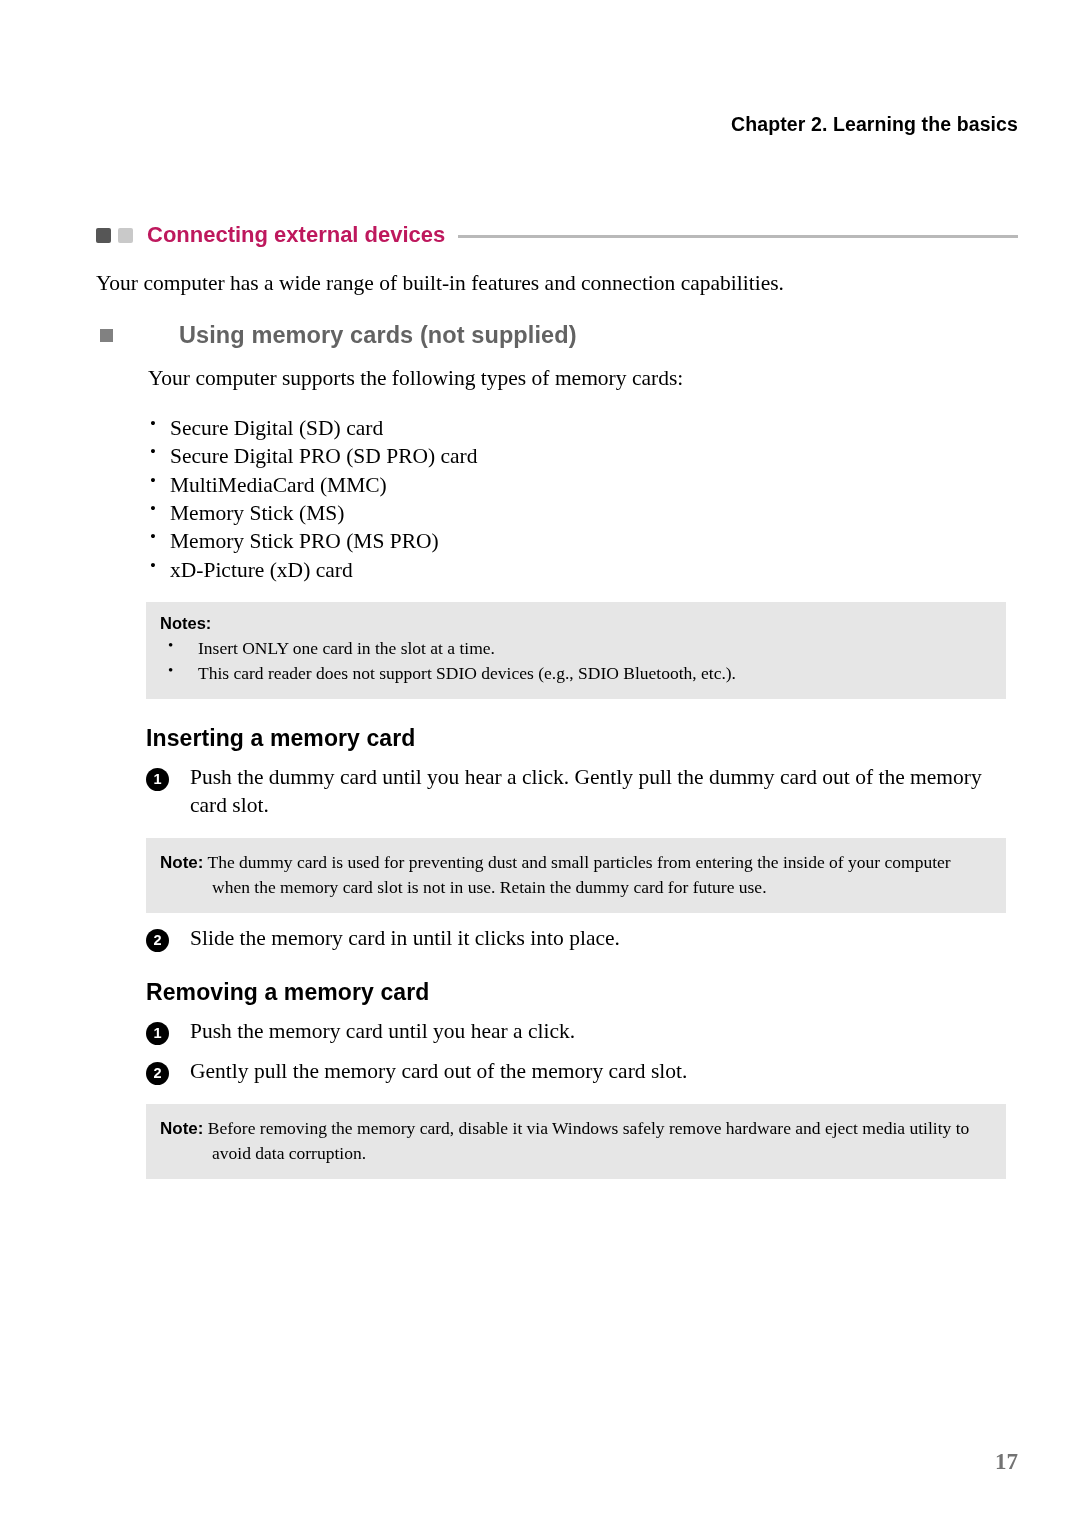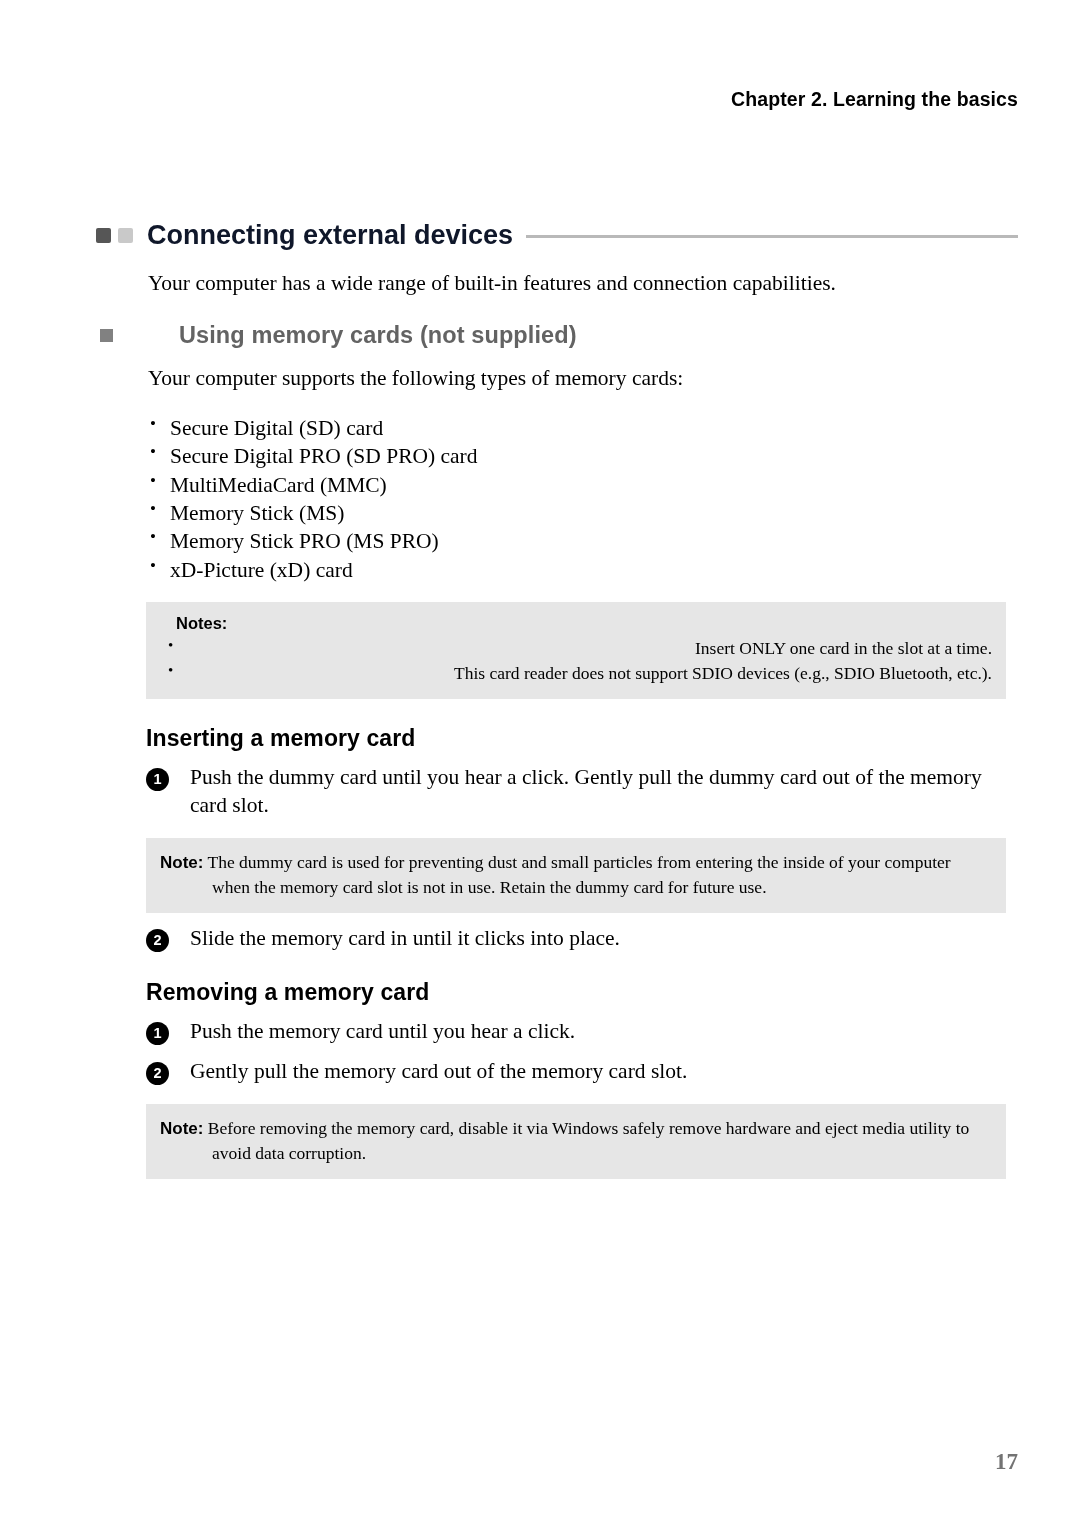--- a/index.html
+++ b/index.html
@@ -18,21 +18,21 @@
 
   .page {
     position: absolute;
     inset: 0;
     background: #ffffff;
   }
 
   
   .running-header {
     position: absolute;
-    top: 88px;
+    top: 113px;
     right: 62px;
     font-family: "Liberation Sans", sans-serif;
     font-weight: bold;
     font-size: 19.5px;
     letter-spacing: .1px;
     color: #000;
   }
 
   
   .content {
@@ -52,37 +52,36 @@
     width: 15px;
     height: 15px;
     border-radius: 2px;
     flex: none;
   }
   .sq-dark { background: #565656; }
   .sq-light { background: #c9c9c9; margin-left: 7px; }
   .h1-title {
     font-family: "Liberation Sans", sans-serif;
     font-weight: bold;
-    font-size: 27px;
+    font-size: 22px;
     line-height: 1;
-    color: #0f172a;
+    color: #be185d;
     margin-left: 14px;
     white-space: nowrap;
   }
   .h1-rule {
     flex: 1 1 auto;
     height: 3px;
     background: #b9b9b9;
     margin-left: 13px;
     margin-top: 3px;
   }
 
   
   .intro {
-    margin-left: 52px;
     margin-top: 18px;
     font-size: 21.5px;
     line-height: 1.28;
   }
 
   
   .h2-row {
     display: flex;
     align-items: center;
     margin-top: 24px;
@@ -140,33 +139,31 @@
     box-sizing: border-box;
     padding: 12px 14px 13px 14px;
     margin-top: 18px;
   }
   .notes-title {
     font-family: "Liberation Sans", sans-serif;
     font-weight: bold;
     font-size: 16.5px;
     color: #000;
     margin-bottom: 3px;
-    margin-left: 16px;
   }
   ul.note-list {
     list-style: none;
     margin: 0;
     padding: 0;
   }
   ul.note-list li {
     position: relative;
     padding-left: 38px;
     font-size: 17.5px;
     line-height: 1.42;
-    text-align: right;
   }
   ul.note-list li::before {
     content: "\2022";
     position: absolute;
     left: 8px;
     top: -1px;
     font-size: 15px;
   }
 
   .note-inline {

